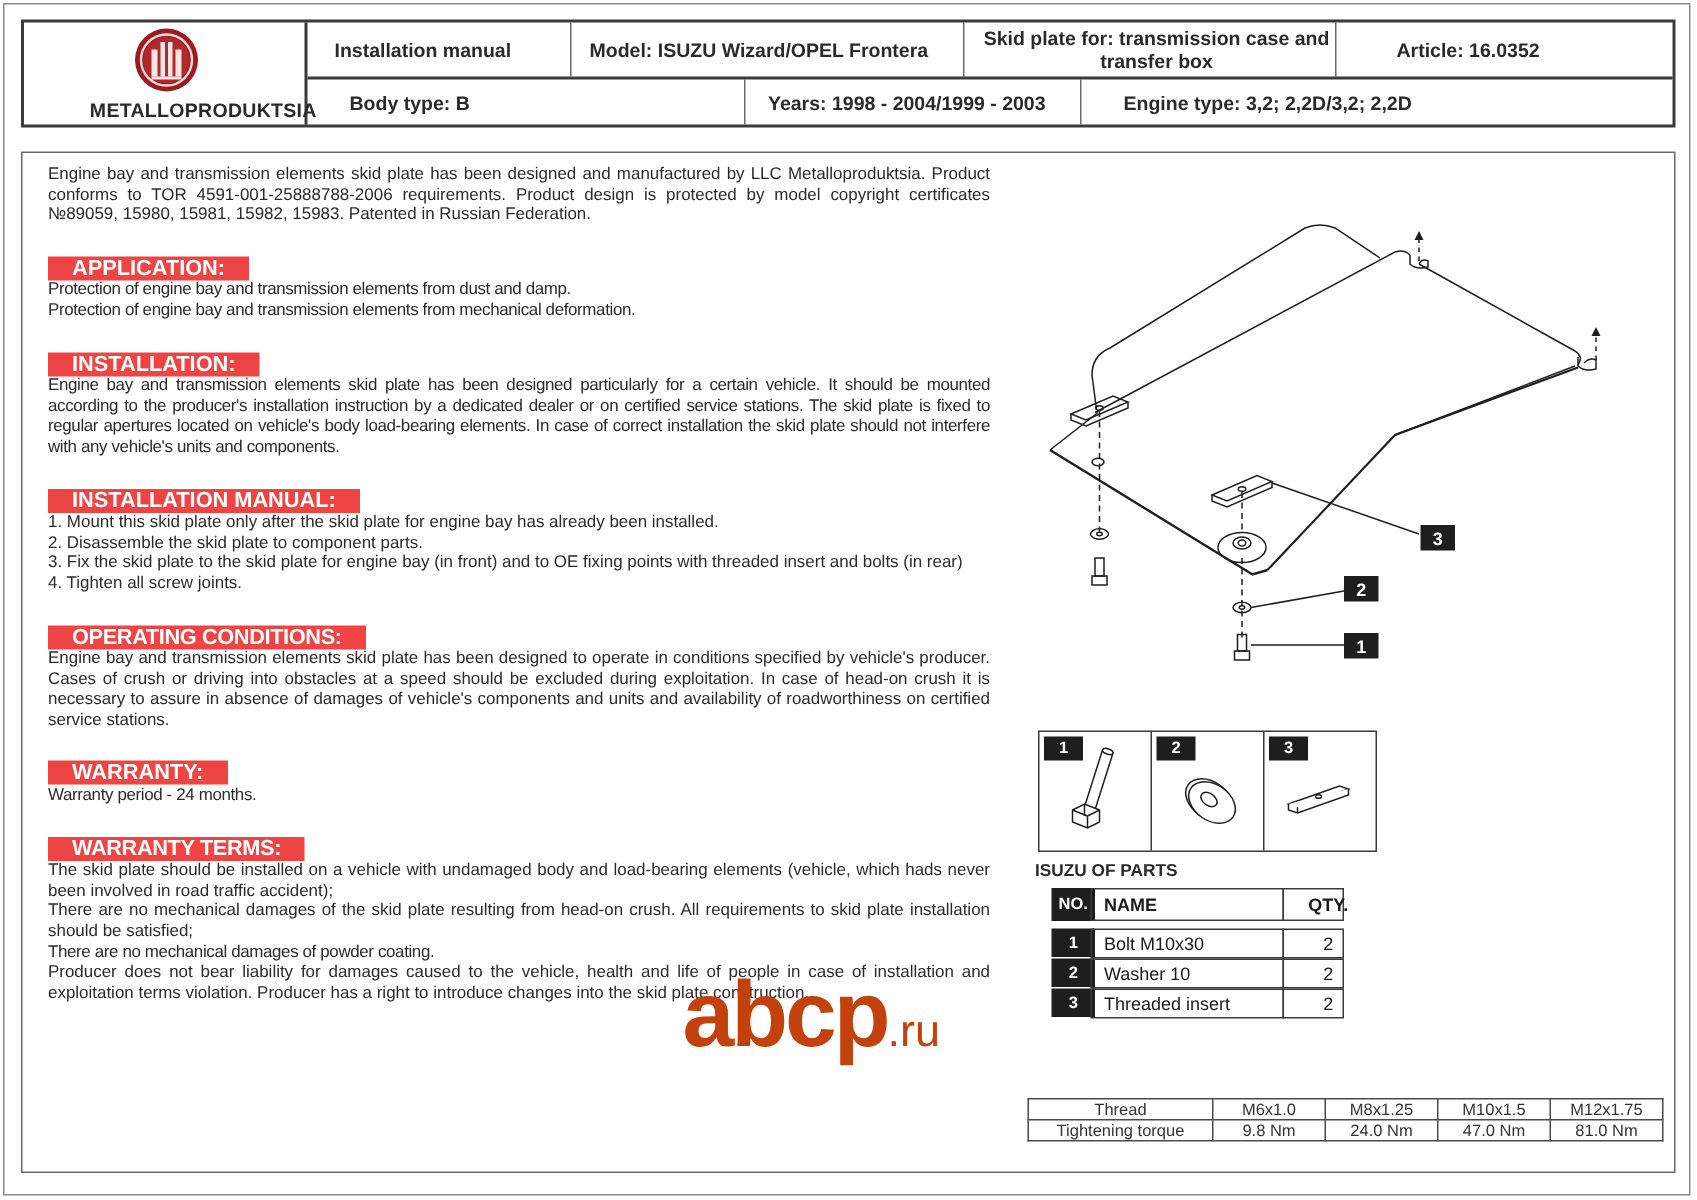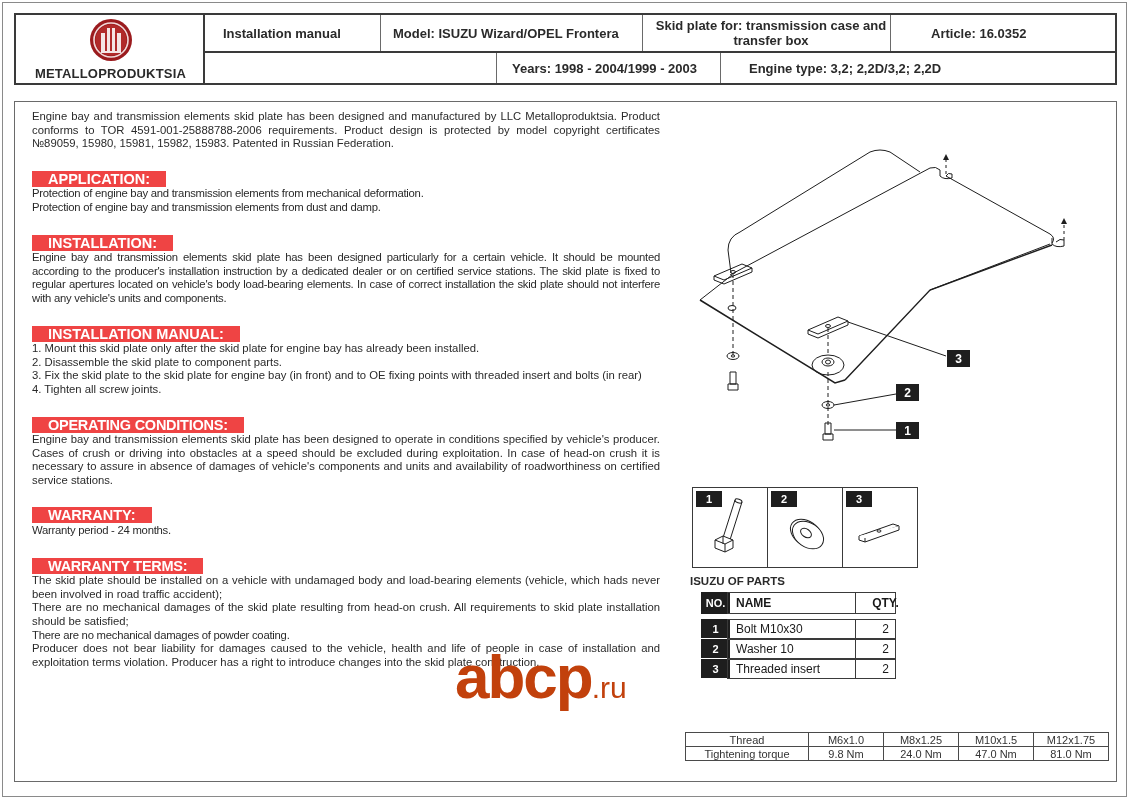--- a/index.html
+++ b/index.html
@@ -16,21 +16,21 @@
       position: absolute; left: 14px; top: 13px; width: 1103px; height: 72px;
       border: 2px solid #3a3a3a; box-sizing: border-box;
     }
     .logo-cell {
       position: absolute; left: 0; top: 0; width: 189px; height: 68px;
       border-right: 2px solid #3a3a3a; box-sizing: border-box;
     }
     .logo-mark { position: absolute; left: 73px; top: 3px; width: 44px; height: 44px; }
     .logo-text {
       position: absolute; left: 0; width: 189px; top: 51px; text-align: center;
-      font-weight: bold; font-size: 13px; color: #2a2a2a; letter-spacing: 0.2px;
+      font-weight: bold; font-size: 13px; color: #2a2a2a; letter-spacing: 0.2px; padding-left: 25px;
     }
     .hcell {
       position: absolute; box-sizing: border-box; font-weight: bold; font-size: 13px; color: #2a2a2a;
       display: flex; align-items: center; text-align: right;
     }
     .hline-h { position: absolute; left: 189px; right: 0; top: 36px; height: 2px; background: #3a3a3a; }
     .hline-v { position: absolute; width: 1px; background: #6a6a6a; }
     
     .body-frame {
       position: absolute; left: 14px; top: 101px; width: 1103px; height: 681px;
@@ -117,35 +117,36 @@
   <div class="hcell" style="left:207px;top:0;width:160px;height:36px;">Installation manual</div>
   <div class="hline-v" style="left:364px;top:0;height:36px;"></div>
   <div class="hcell" style="left:377px;top:0;width:250px;height:36px;">Model: ISUZU Wizard/OPEL Frontera</div>
   <div class="hline-v" style="left:626px;top:0;height:36px;"></div>
   <div class="hcell" style="left:630px;top:0;width:250px;height:36px;justify-content:center;text-align:center;line-height:15px;">Skid plate for: transmission case and transfer box</div>
   <div class="hline-v" style="left:874px;top:0;height:36px;"></div>
   <div class="hcell" style="left:915px;top:0;width:180px;height:36px;">Article: 16.0352</div>
 
   <div class="hline-h"></div>
 
+  <div class="hcell" style="left:217px;top:38px;width:260px;height:30px;">Body type: B</div>
   <div class="hline-v" style="left:480px;top:38px;height:30px;"></div>
   <div class="hcell" style="left:496px;top:38px;width:230px;height:30px;">Years: 1998 - 2004/1999 - 2003</div>
   <div class="hline-v" style="left:704px;top:38px;height:30px;"></div>
   <div class="hcell" style="left:733px;top:38px;width:330px;height:30px;">Engine type: 3,2; 2,2D/3,2; 2,2D</div>
 </div>
 
 <div class="body-frame"></div>
 
 <div class="text-col">
   <p class="justify">Engine bay and transmission elements skid plate has been designed and manufactured by LLC Metalloproduktsia. Product conforms to TOR 4591-001-25888788-2006 requirements. Product design is protected by model copyright certificates №89059, 15980, 15981, 15982, 15983. Patented in Russian Federation.</p>
 
   <div style="height:10px"></div>
   <span class="section-title">APPLICATION:</span>
+  <p class="cond">Protection of engine bay and transmission elements from dust and damp.</p>
   <p class="cond">Protection of engine bay and transmission elements from mechanical  deformation.</p>
-  <p class="cond">Protection of engine bay and transmission elements from dust and damp.</p>
 
   <div style="height:10px"></div>
   <span class="section-title">INSTALLATION:</span>
   <p class="justify cond">Engine bay and transmission elements skid plate has been designed particularly for a certain vehicle. It should be mounted according to the producer's installation instruction by a dedicated dealer or on certified service stations. The skid plate  is fixed to regular apertures located on vehicle's body load-bearing elements. In case of correct installation the skid plate should not interfere with any vehicle's units and components.</p>
 
   <div style="height:10px"></div>
   <span class="section-title">INSTALLATION  MANUAL:</span>
   <p>1. Mount this skid plate only after the skid plate for engine bay has already been installed.</p>
   <p>2. Disassemble the skid plate to component parts.</p>
   <p>3. Fix the skid plate to the skid plate for engine bay (in front) and to OE fixing points with threaded insert and bolts (in rear)</p>

